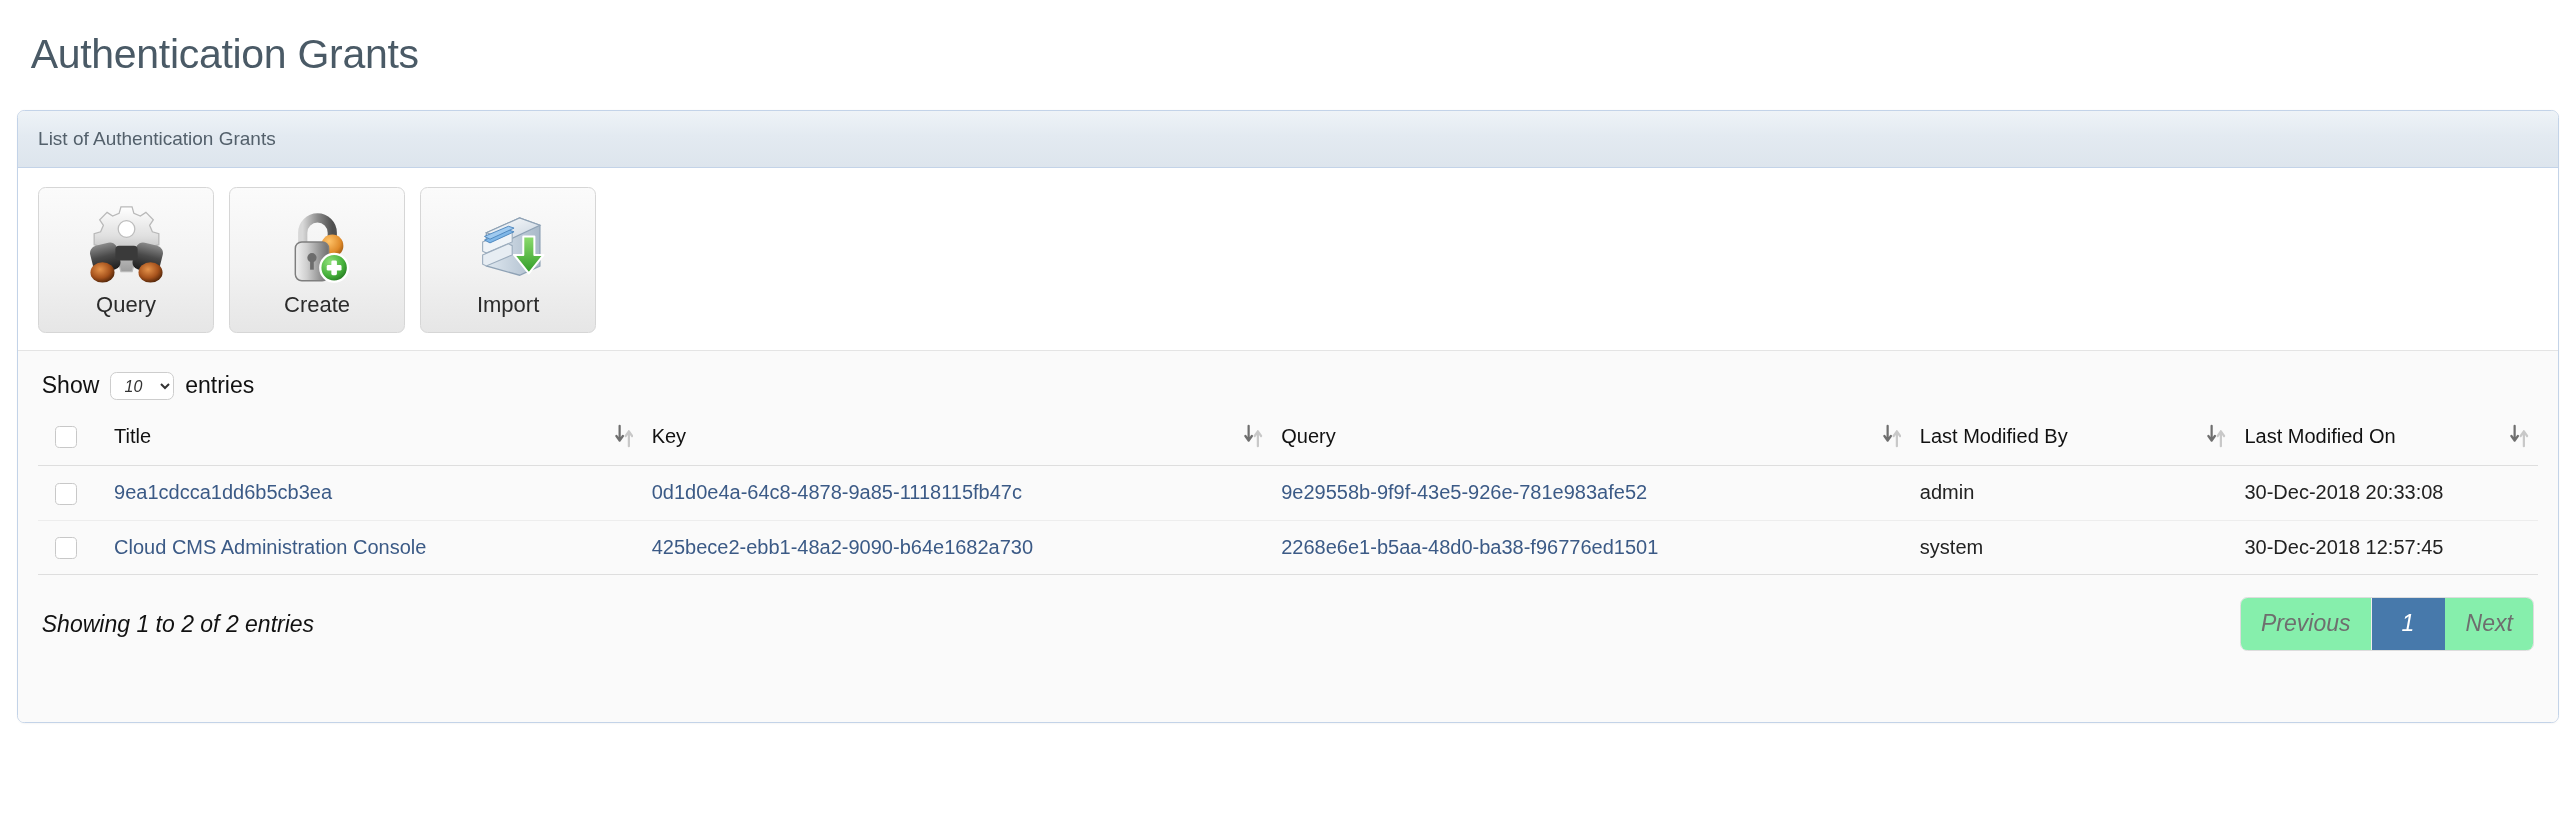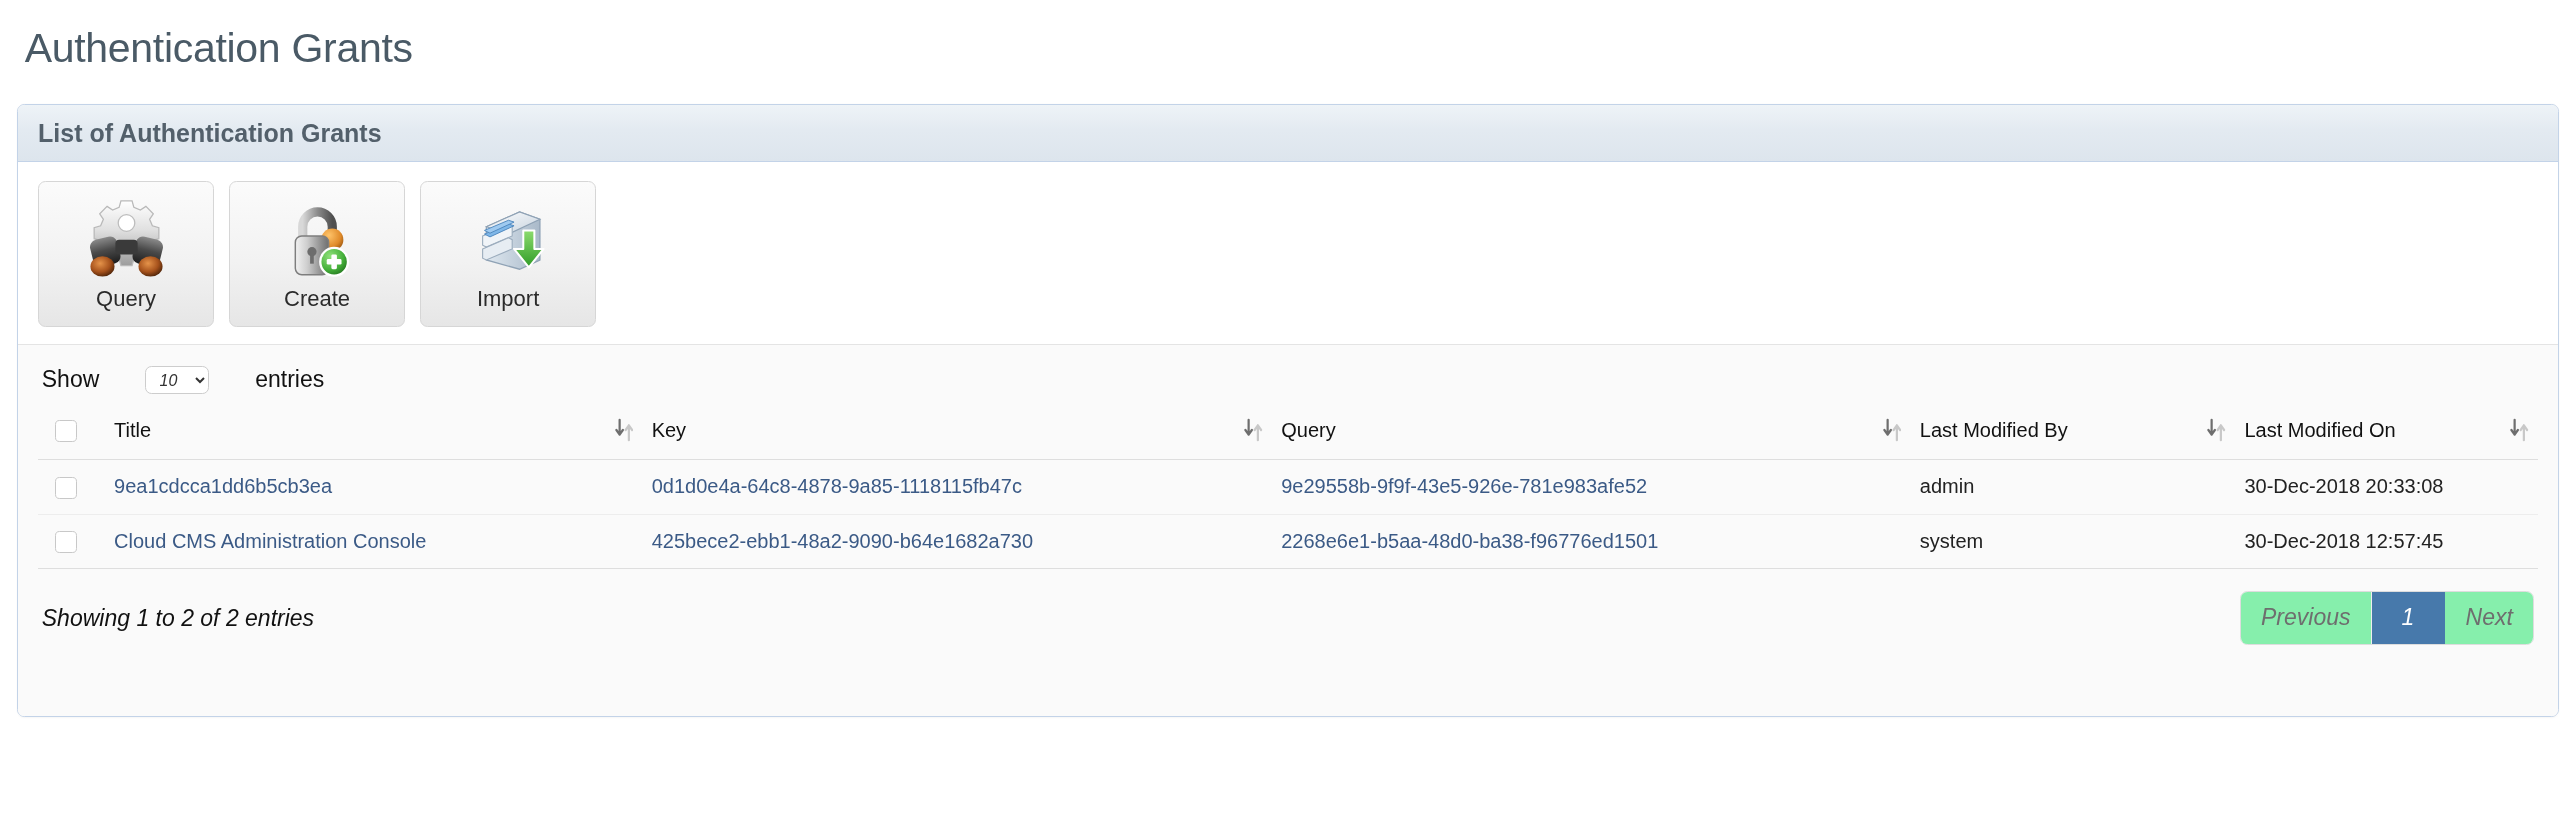--- a/index.html
+++ b/index.html
@@ -22,21 +22,21 @@
     box-sizing: border-box;
     padding: 0 16.7px;
   }
 
   
   .page-title {
     font-size: 41px;
     line-height: 1;
     font-weight: normal;
     color: #4a5a66;
-    margin: 8px;
+    margin: 14px;
     padding: 20.4px 0 0 0;
     letter-spacing: -0.3px;
   }
 
   
   .panel {
     margin-top: 35px;
     border: 1.9px solid #c3d3e8;
     border-radius: 7.4px;
     background: #ffffff;
@@ -47,23 +47,23 @@
   .panel-heading {
     height: 57px;
     box-sizing: border-box;
     padding: 0 20.4px;
     display: flex;
     align-items: center;
     background: linear-gradient(to bottom, #eef3f7 0%, #e3eaf1 45%, #dde5ed 100%);
     border-bottom: 1.9px solid #c3d3e8;
   }
   .panel-heading-title {
-    font-size: 25px;
+    font-size: 19px;
     color: #53606b;
-    font-weight: bold;
+    font-weight: normal;
     text-align: center;
   }
 
   
   .button-bar {
     padding: 18.5px 20.4px 17.6px 20.4px;
     display: flex;
     gap: 15px;
     border-bottom: 1.9px solid #e4e4e4;
     background: #ffffff;
@@ -100,21 +100,20 @@
     background: #fafafa;
     padding: 0 20.4px 0 20.4px;
   }
 
   .length-row {
     padding: 20.4px 0 15px 3.7px;
     font-size: 23px;
     color: #111111;
     display: flex;
     align-items: center;
-    gap: 35px;
   }
   .length-row .lbl { margin-right: 11px; }
   .length-select {
     font-family: "Liberation Sans", sans-serif;
     font-size: 16px;
     color: #333333;
     background: #ffffff;
     border: 1.9px solid #cdcdcd;
     border-radius: 6.5px;
     padding: 3.7px 5.6px 3.7px 9.3px;

